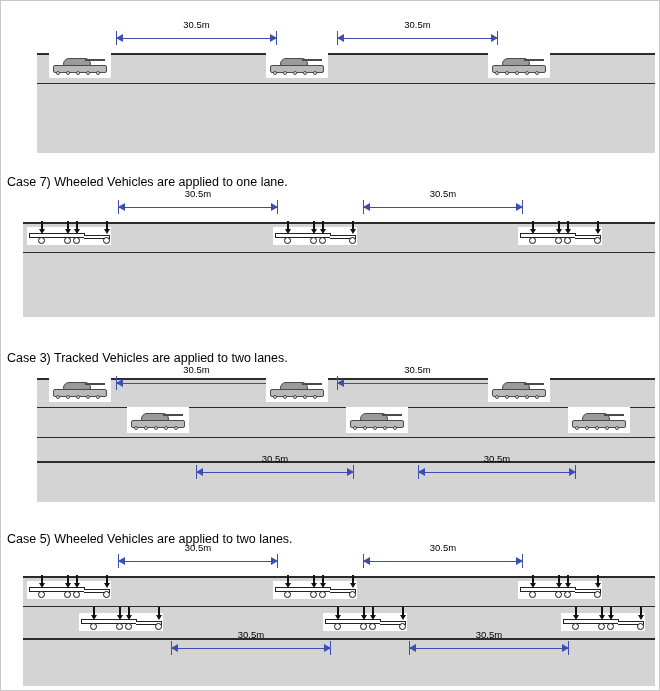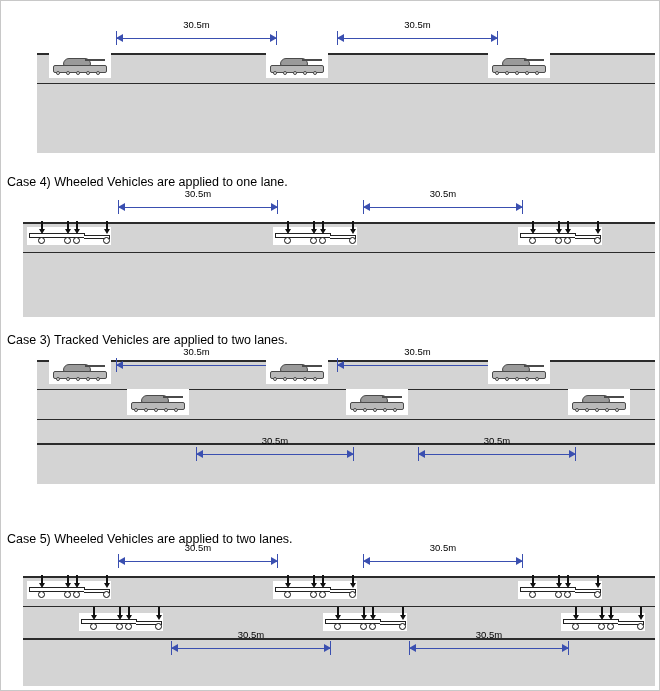--- a/index.html
+++ b/index.html
@@ -272,21 +272,21 @@
       <div class="barrel"></div>
       <div class="wheel" style="left:7px;"></div>
       <div class="wheel" style="left:17px;"></div>
       <div class="wheel" style="left:27px;"></div>
       <div class="wheel" style="left:37px;"></div>
       <div class="wheel" style="left:47px;"></div>
     </div>
   </div>
 
   <div class="case-block" style="top:168px; height:160px;">
-    <div class="case-title" style="top:6px;">Case 4) Wheeled Vehicles are applied to one lane.</div>
+    <div class="case-title" style="top:6px;">Case 7) Wheeled Vehicles are applied to one lane.</div>
 
     <div class="road" style="left:22px; top:220px; width:632px; height:0;"></div>
   </div>
   <div class="case-block" style="top:168px; height:160px;">
     <div class="road" style="left:22px; top:53px; width:632px; height:95px;"></div>
     <div class="lane-line thick" style="left:22px; top:53px; width:632px;"></div>
     <div class="lane-line" style="left:22px; top:83px; width:632px;"></div>
 
     <div class="dim" style="left:117px; top:31px; width:160px;">
       <div class="line"></div>
@@ -339,21 +339,21 @@
       <div class="load" style="left:40px;"></div>
       <div class="load" style="left:49px;"></div>
       <div class="load" style="left:79px;"></div>
       <div class="wheel" style="left:11px;"></div>
       <div class="wheel" style="left:37px;"></div>
       <div class="wheel" style="left:46px;"></div>
       <div class="wheel" style="left:76px;"></div>
     </div>
   </div>
 
-  <div class="case-block" style="top:326px; height:180px;">
+  <div class="case-block" style="top:344px; height:180px;">
     <div class="case-title" style="top:6px;">Case 3) Tracked Vehicles are applied to two lanes.</div>
 
     <div class="road" style="left:36px; top:33px; width:618px; height:124px;"></div>
     <div class="lane-line thick" style="left:36px; top:33px; width:618px;"></div>
     <div class="lane-line" style="left:36px; top:62px; width:618px;"></div>
     <div class="lane-line" style="left:36px; top:92px; width:618px;"></div>
     <div class="lane-line thick" style="left:36px; top:116px; width:618px;"></div>
 
     <div class="dim" style="left:115px; top:31px; width:161px;">
       <div class="line"></div>

